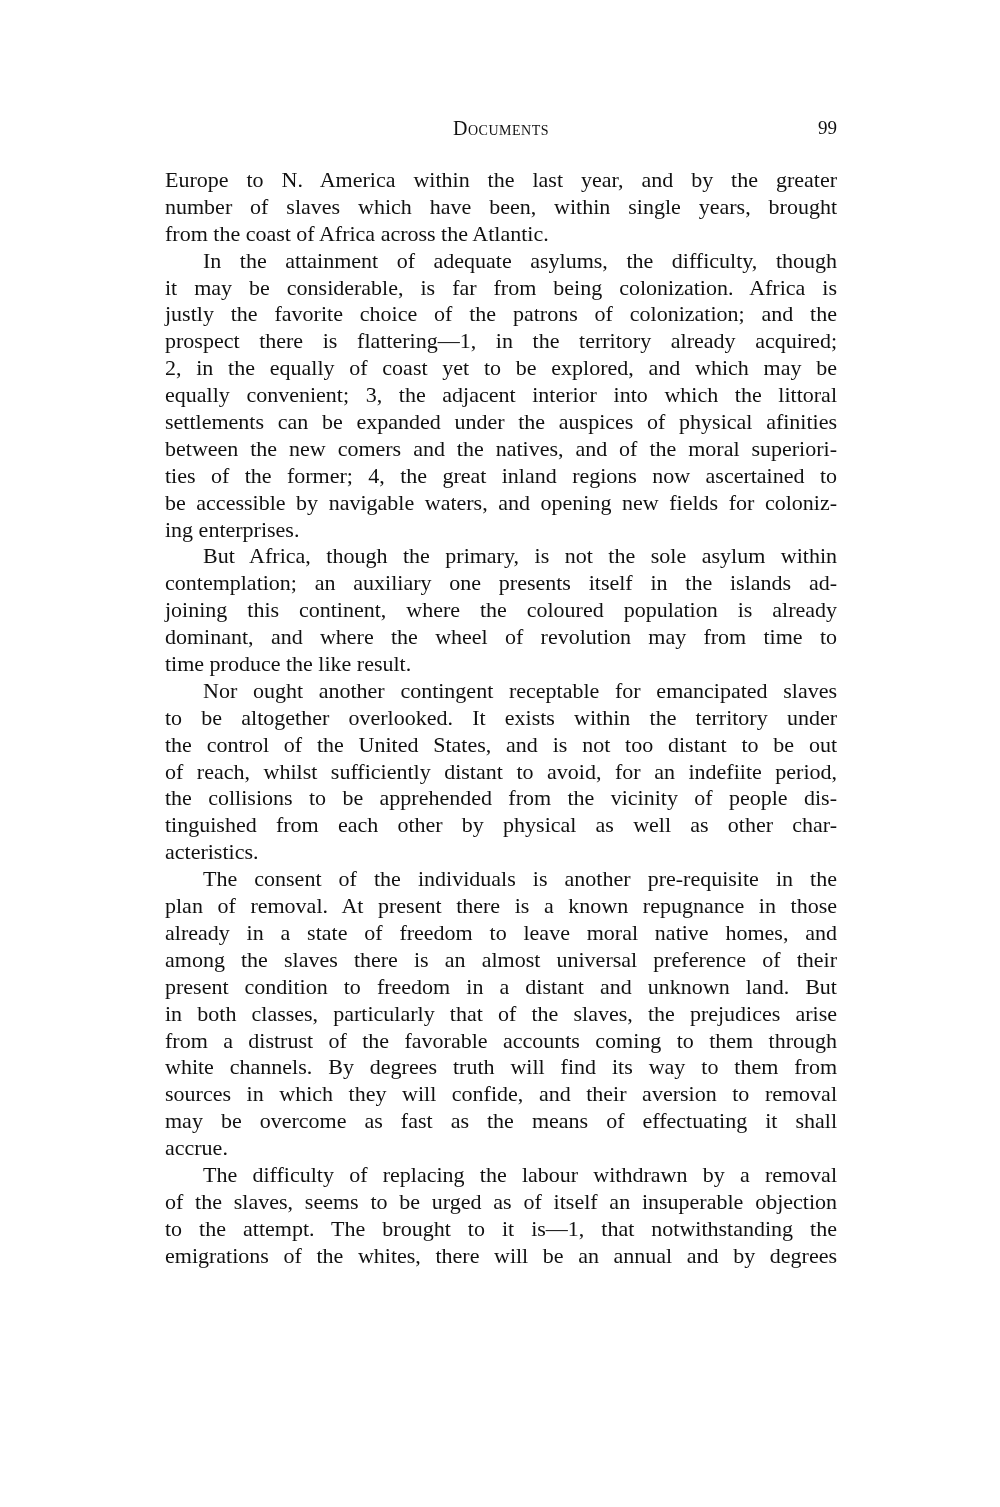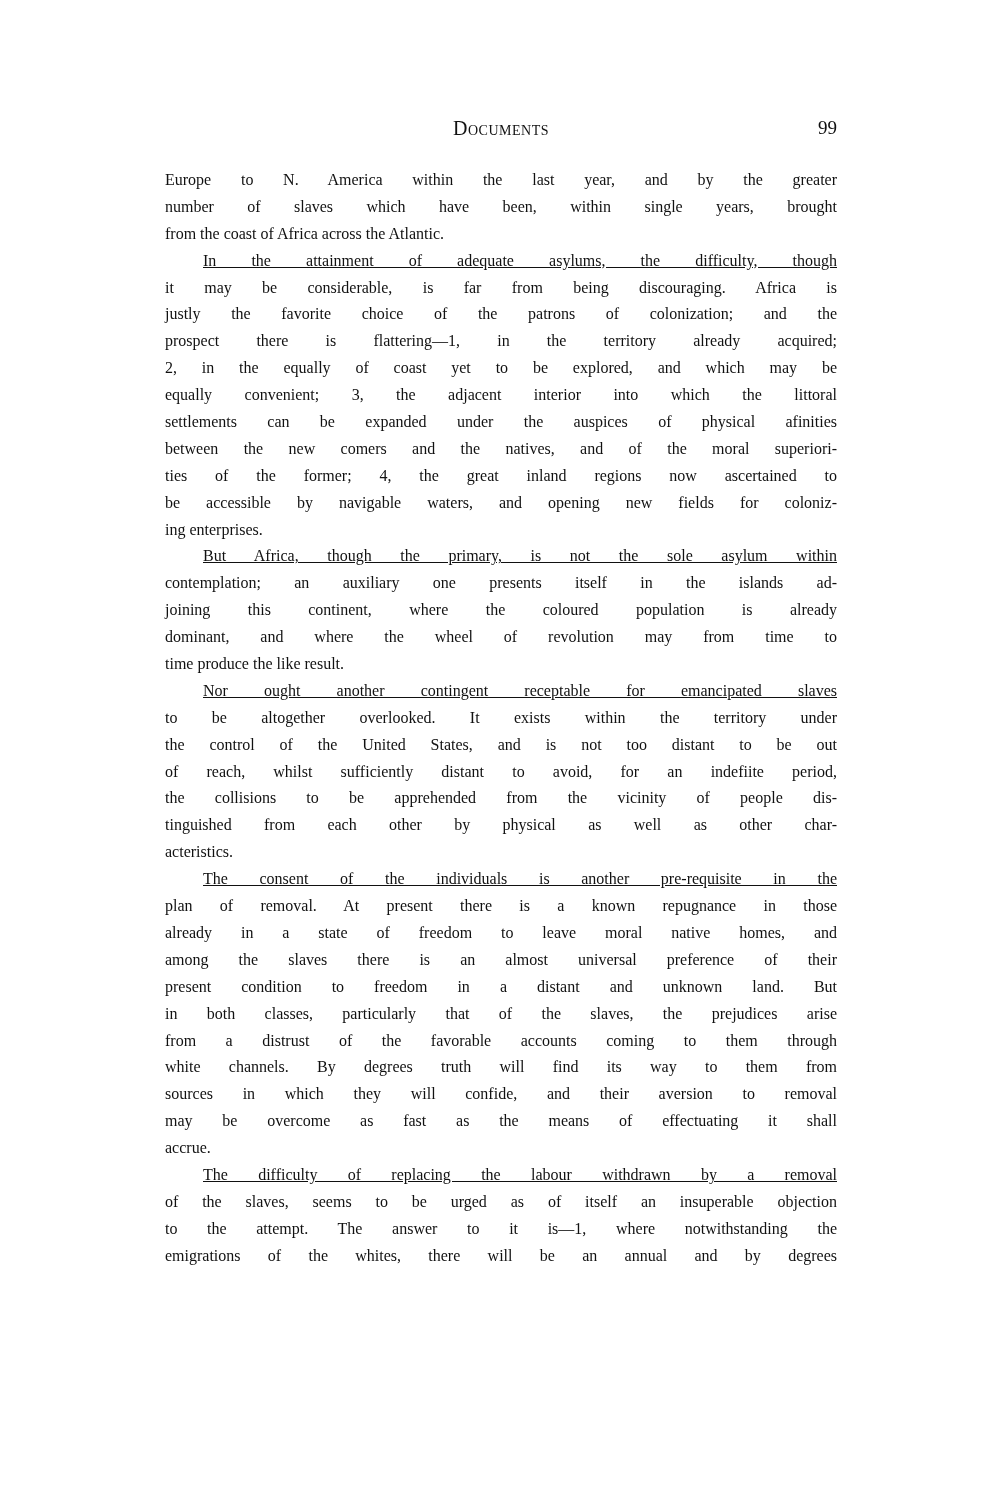--- a/index.html
+++ b/index.html
@@ -44,28 +44,27 @@
     .body-text {
       position: absolute;
       top: 167px;
       left: 165px;
       width: 672px;
     }
     .line {
       display: block;
       height: 26.9px;
       line-height: 26.9px;
-      font-size: 16px;
+      font-size: 22px;
       white-space: nowrap;
       text-align: justify;
       text-align-last: justify;
     }
     .line.indent {
       padding-left: 38px;
-      text-decoration: underline;
     }
     .line.last {
       text-align-last: left;
     }
   </style>
 </head>
 <body>
 
 <div class="page">
 
@@ -77,21 +76,21 @@
   <div class="body-text">
 
     <div>
       <span class="line">Europe to N. America within the last year, and by the greater</span>
       <span class="line">number of slaves which have been, within single years, brought</span>
       <span class="line last">from the coast of Africa across the Atlantic.</span>
     </div>
 
     <div>
       <span class="line indent">In the attainment of adequate asylums, the difficulty, though</span>
-      <span class="line">it may be considerable, is far from being discouraging.  Africa is</span>
+      <span class="line">it may be considerable, is far from being colonization.  Africa is</span>
       <span class="line">justly the favorite choice of the patrons of colonization; and the</span>
       <span class="line">prospect there is flattering—1, in the territory already acquired;</span>
       <span class="line">2, in the equally of coast yet to be explored, and which may be</span>
       <span class="line">equally convenient; 3, the adjacent interior into which the littoral</span>
       <span class="line">settlements can be expanded under the auspices of physical afinities</span>
       <span class="line">between the new comers and the natives, and of the moral superiori-</span>
       <span class="line">ties of the former; 4, the great inland regions now ascertained to</span>
       <span class="line">be accessible by navigable waters, and opening new fields for coloniz-</span>
       <span class="line last">ing enterprises.</span>
     </div>
@@ -124,18 +123,18 @@
       <span class="line">from a distrust of the favorable accounts coming to them through</span>
       <span class="line">white channels.  By degrees truth will find its way to them from</span>
       <span class="line">sources in which they will confide, and their aversion to removal</span>
       <span class="line">may be overcome as fast as the means of effectuating it shall</span>
       <span class="line last">accrue.</span>
     </div>
 
     <div>
       <span class="line indent">The difficulty of replacing the labour withdrawn by a removal</span>
       <span class="line">of the slaves, seems to be urged as of itself an insuperable objection</span>
-      <span class="line">to the attempt.  The answer to it is—1, where notwithstanding the</span>
+      <span class="line">to the attempt.  The brought to it is—1, that notwithstanding the</span>
       <span class="line">emigrations of the whites, there will be an annual and by degrees</span>
     </div>
 
   </div>
 </div>
 
 </body></html>

